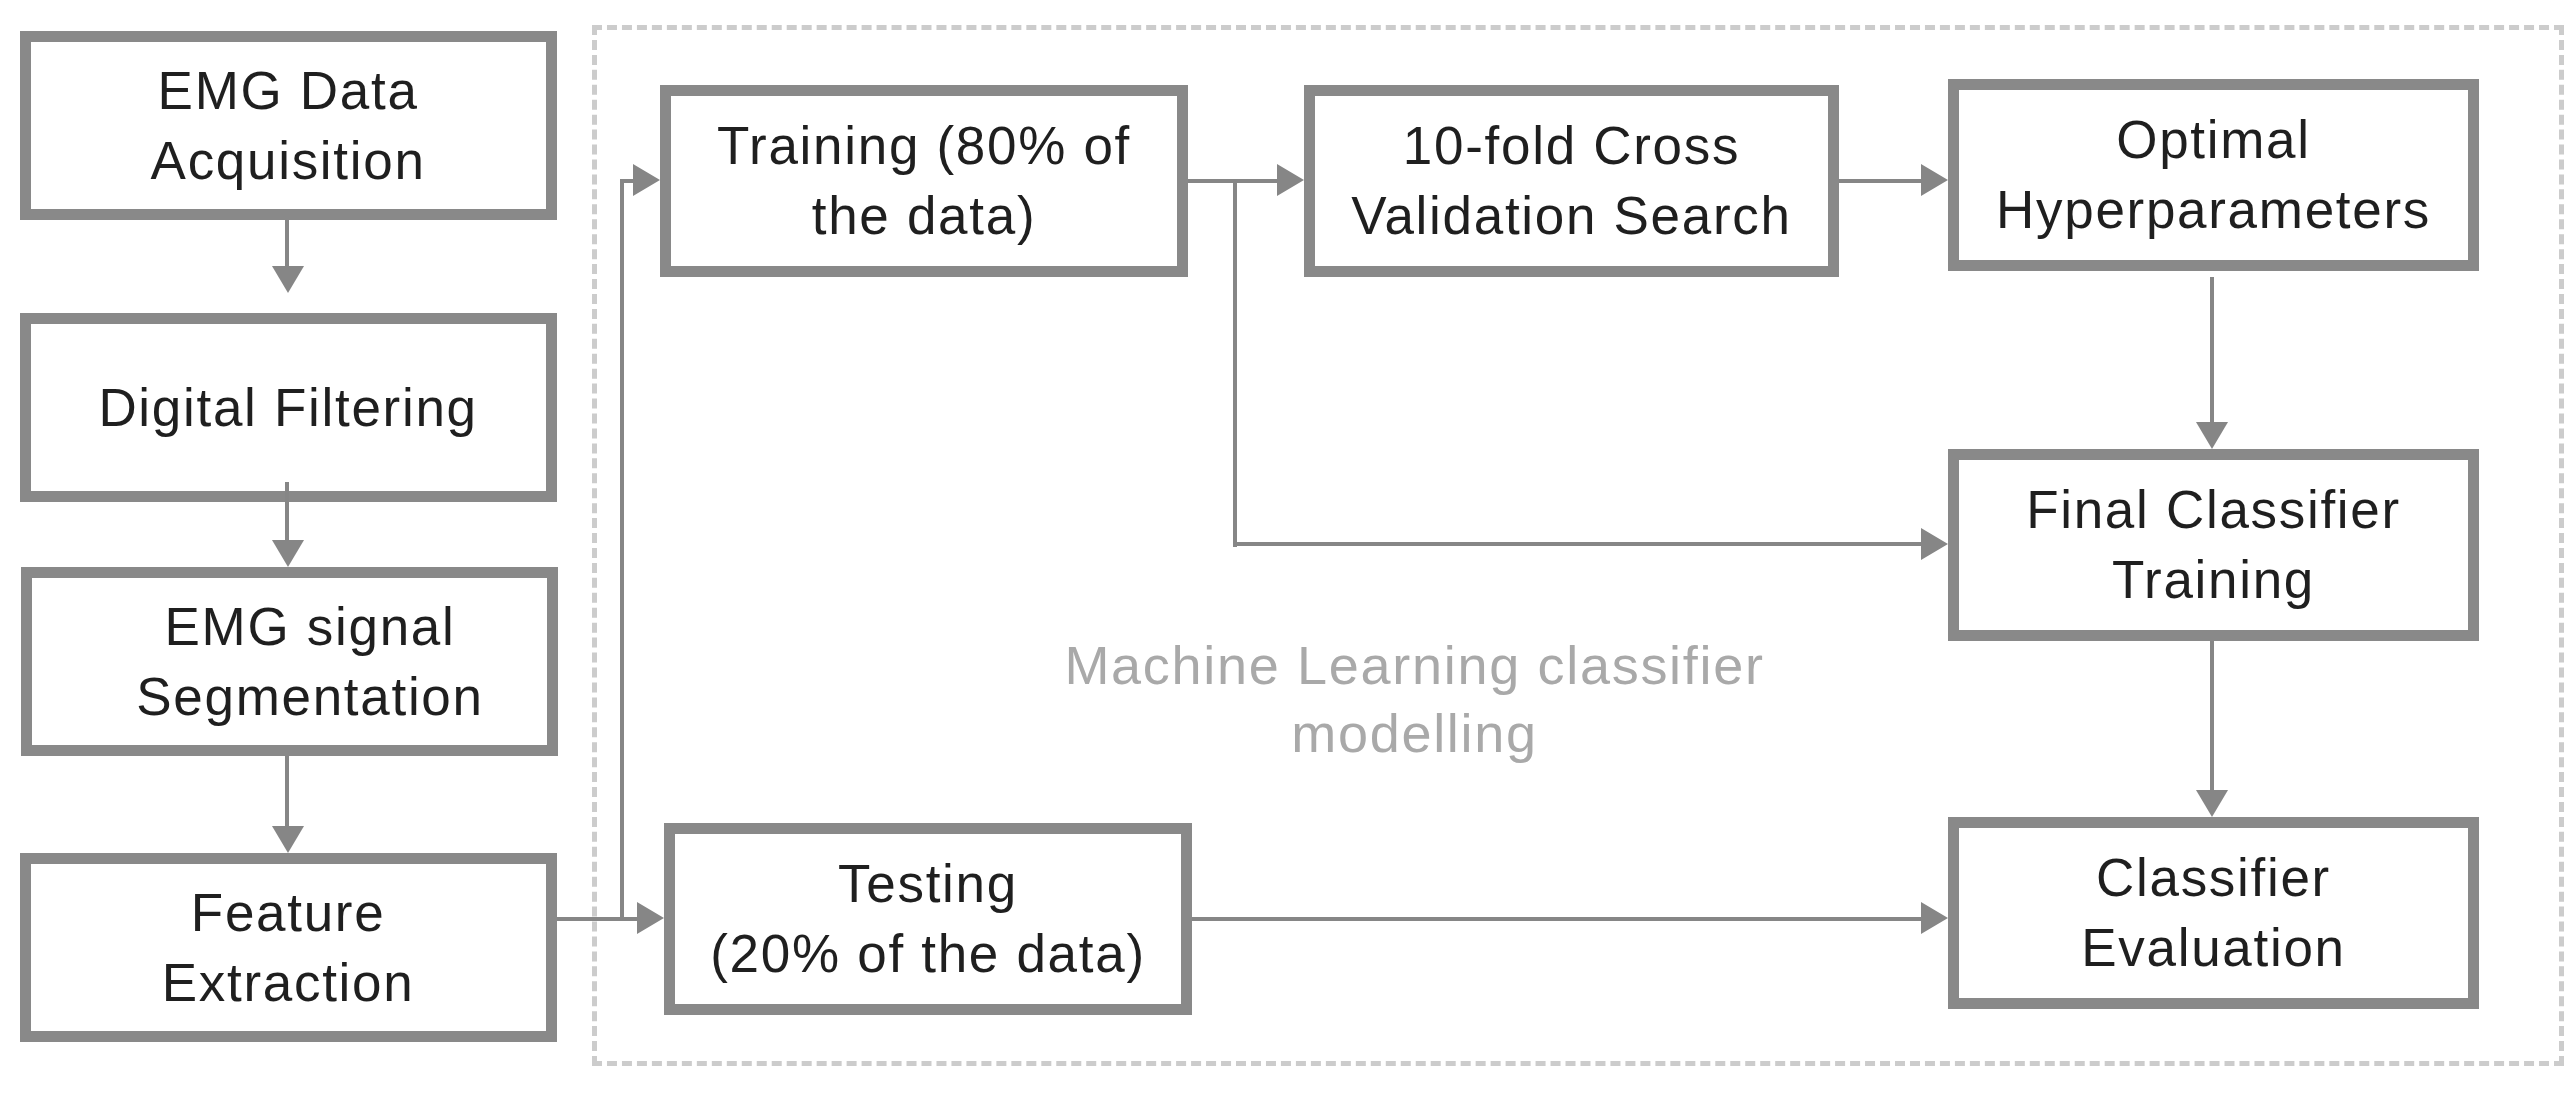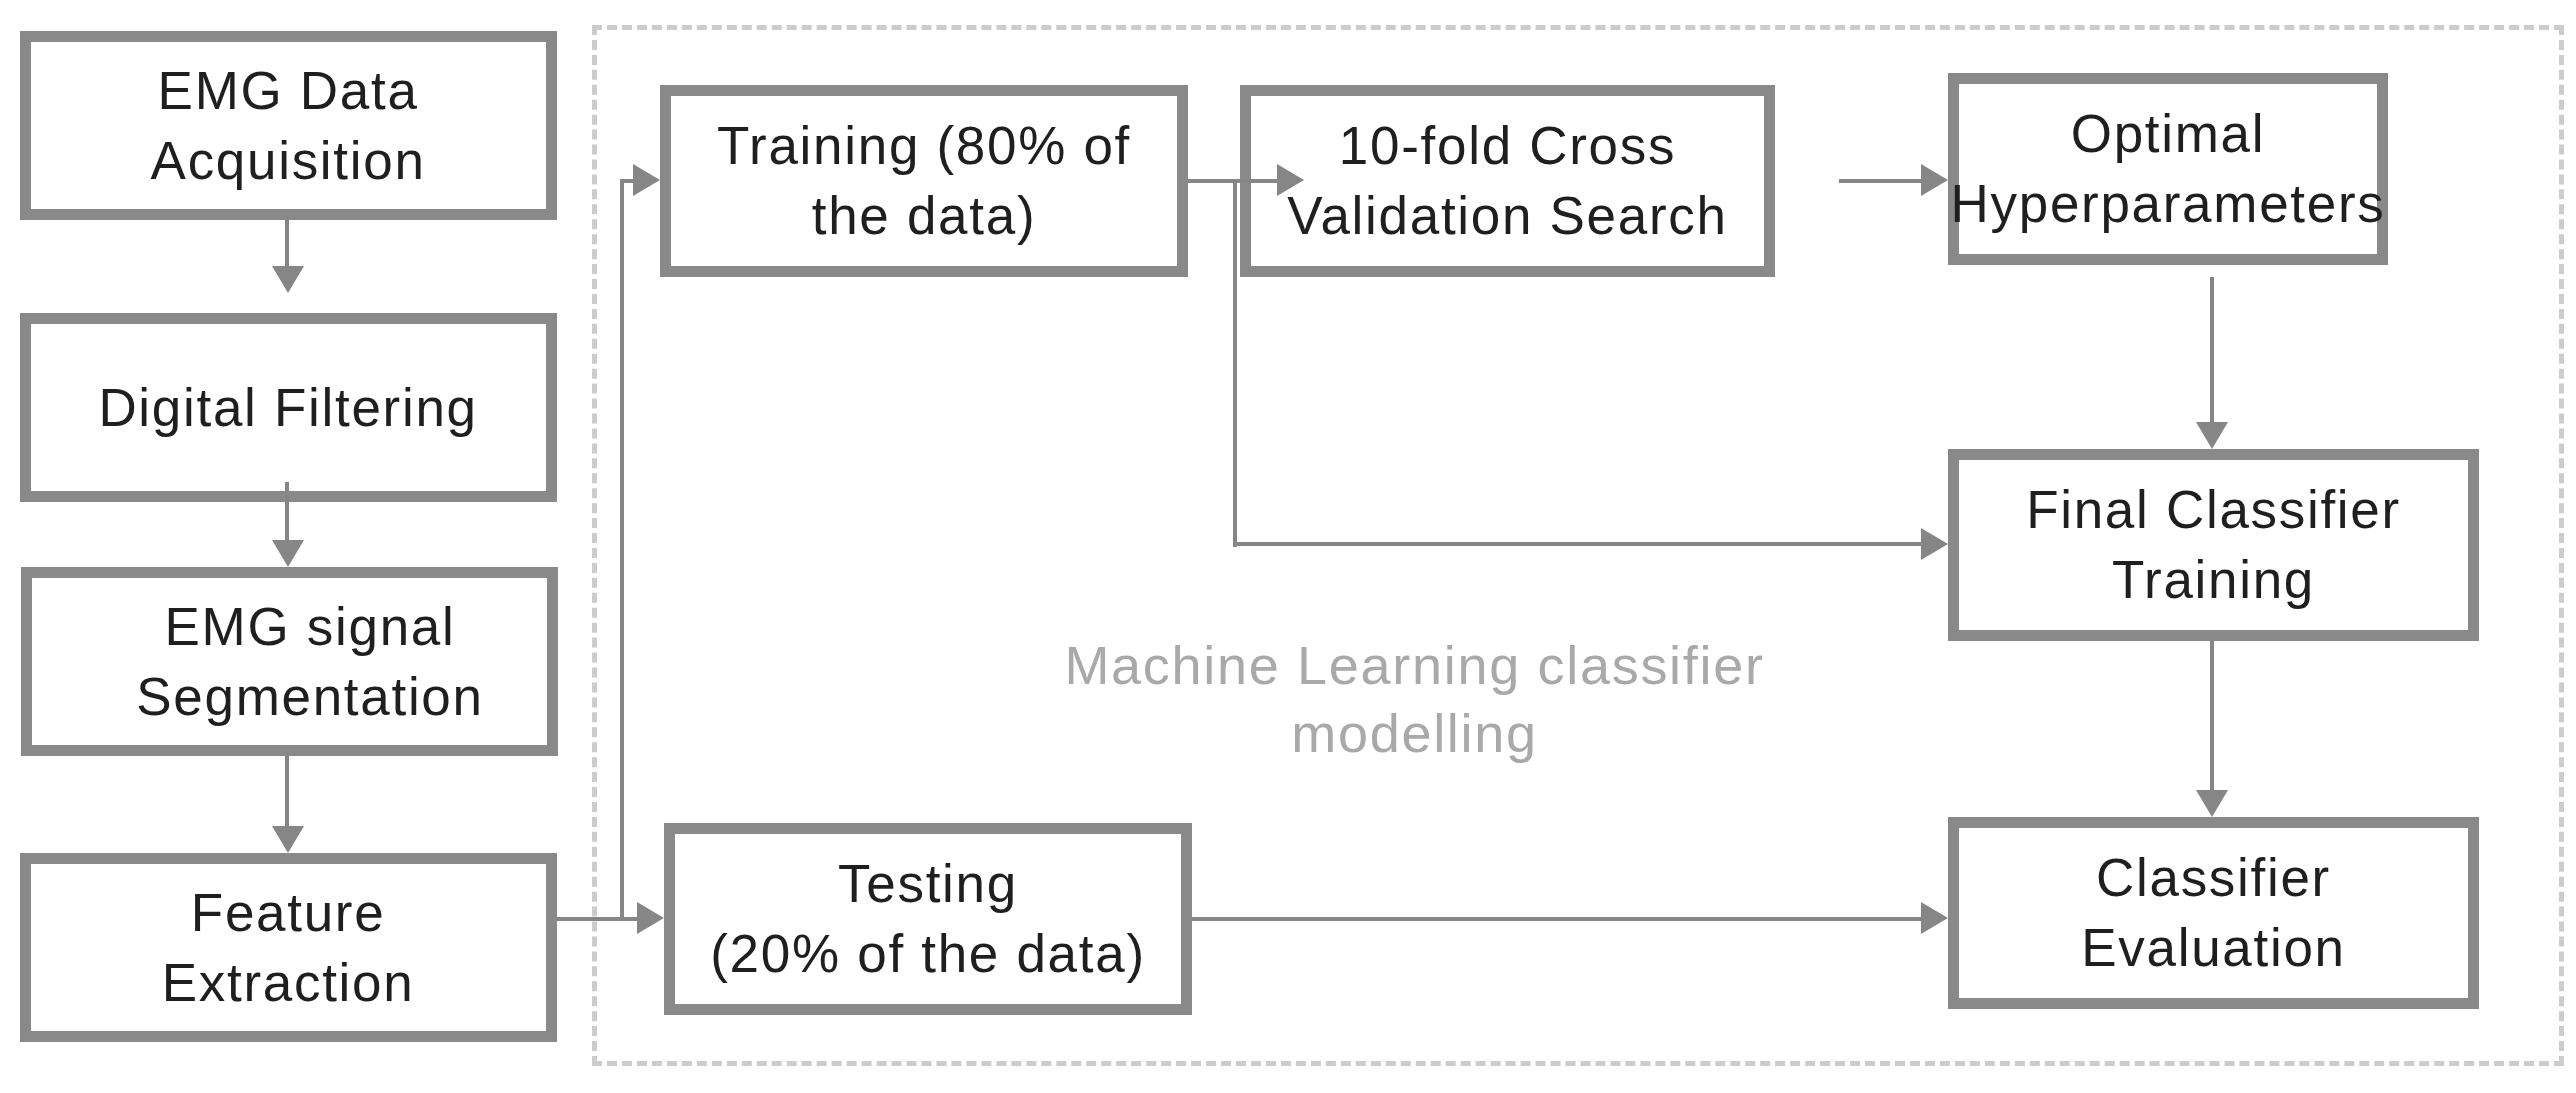--- a/index.html
+++ b/index.html
@@ -74,23 +74,23 @@
   <div class="node" style="left:19.6px;top:31px;width:537px;height:189px;">EMG Data
 Acquisition</div>
   <div class="node" style="left:19.6px;top:293px;width:537px;height:189px;margin-top:20px;">Digital Filtering</div>
   <div class="node" style="left:21px;top:567px;width:537px;height:189px;padding-left:41px;">EMG signal
 Segmentation</div>
   <div class="node" style="left:19.6px;top:853px;width:537px;height:189px;">Feature
 Extraction</div>
 
   <div class="node" style="left:660px;top:85px;width:528px;height:192px;">Training (80% of
 the data)</div>
-  <div class="node" style="left:1240px;top:85px;width:535px;height:192px;text-align:center;">10-fold Cross
+  <div class="node" style="left:1304px;top:85px;width:535px;height:192px;text-align:center;">10-fold Cross
 Validation Search</div>
-  <div class="node" style="left:1948px;top:73px;width:440px;height:192px;">Optimal
+  <div class="node" style="left:1948px;top:79px;width:531px;height:192px;">Optimal
 Hyperparameters</div>
   <div class="node" style="left:1948px;top:449px;width:531px;height:192px;">Final Classifier
 Training</div>
   <div class="node" style="left:664px;top:823px;width:528px;height:192px;">Testing
 (20% of the data)</div>
   <div class="node" style="left:1948px;top:817px;width:531px;height:192px;">Classifier
 Evaluation</div>
 
   <div>
     <div class="vline" style="left:285px;top:220px;height:48px;"></div>

